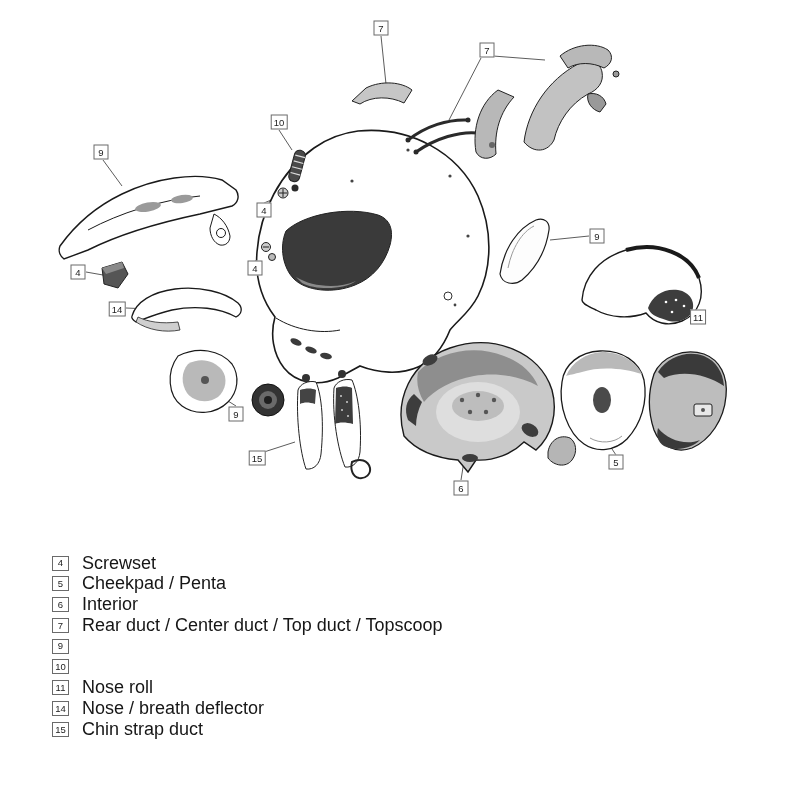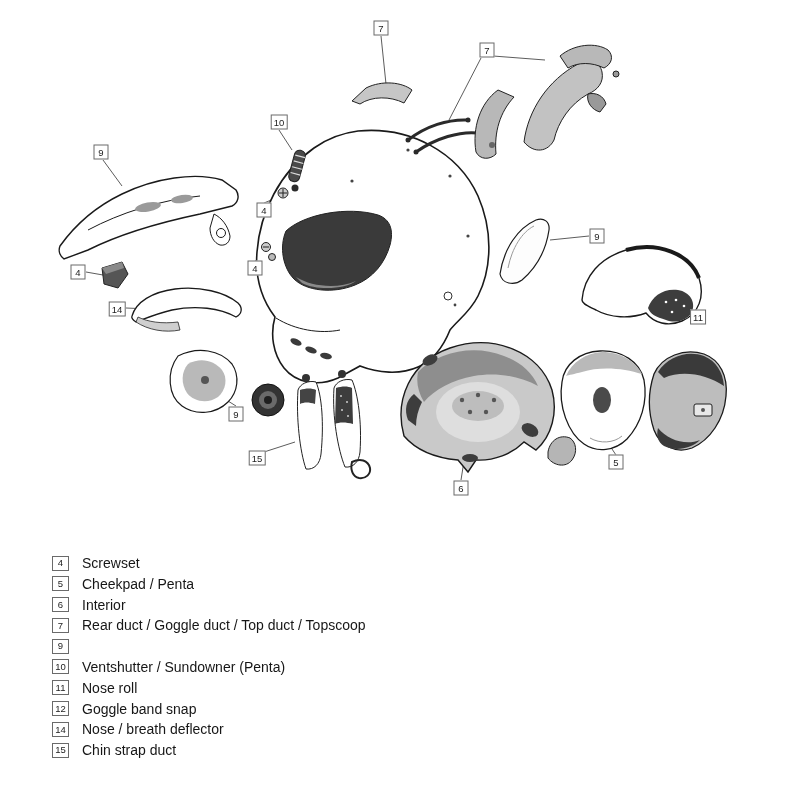--- a/index.html
+++ b/index.html
@@ -15,21 +15,21 @@
     display:flex;align-items:center;justify-content:center;
     font-size:9.5px;line-height:1;color:#222;box-sizing:content-box;
   }
   .legend{position:absolute;left:52px;top:556px;}
   .legend-row{display:flex;align-items:center;height:14px;margin-bottom:6.8px;}
   .legend-num{
     width:15px;height:13px;border:1px solid #6a6a6a;background:#fff;
     display:flex;align-items:center;justify-content:center;
     font-size:9.5px;line-height:1;color:#222;flex:0 0 auto;
   }
-  .legend-label{margin-left:13px;font-size:14px;color:#161616;white-space:nowrap;}
+  .legend-label{margin-left:13px;font-size:18px;color:#161616;white-space:nowrap;}
 </style>
 </head>
 <body>
 
 <div class="diagram">
   <svg width="800" height="545" viewBox="0 0 800 545">
 
     <g stroke="#4a4a4a" stroke-width="0.9">
       <line x1="381" y1="36" x2="386" y2="84"></line>
       <line x1="481" y1="58" x2="449" y2="120"></line>
@@ -276,38 +276,33 @@
     <div class="legend-row">
     <span class="legend-num">5</span>
     <span class="legend-label">Cheekpad / Penta</span>
   </div>
     <div class="legend-row">
     <span class="legend-num">6</span>
     <span class="legend-label">Interior</span>
   </div>
     <div class="legend-row">
     <span class="legend-num">7</span>
-    <span class="legend-label">Rear duct / Goggle duct / Top duct / Topscoop</span>
+    <span class="legend-label">Rear duct / Center duct / Top duct / Topscoop</span>
   </div>
     <div class="legend-row">
     <span class="legend-num">9</span>
   </div>
     <div class="legend-row">
     <span class="legend-num">10</span>
-    <span class="legend-label">Ventshutter / Sundowner (Penta)</span>
   </div>
     <div class="legend-row">
     <span class="legend-num">11</span>
     <span class="legend-label">Nose roll</span>
   </div>
     <div class="legend-row">
-    <span class="legend-num">12</span>
-    <span class="legend-label">Goggle band snap</span>
-  </div>
-    <div class="legend-row">
     <span class="legend-num">14</span>
     <span class="legend-label">Nose / breath deflector</span>
   </div>
     <div class="legend-row">
     <span class="legend-num">15</span>
     <span class="legend-label">Chin strap duct</span>
   </div>
   </div>
 
 </body></html>

